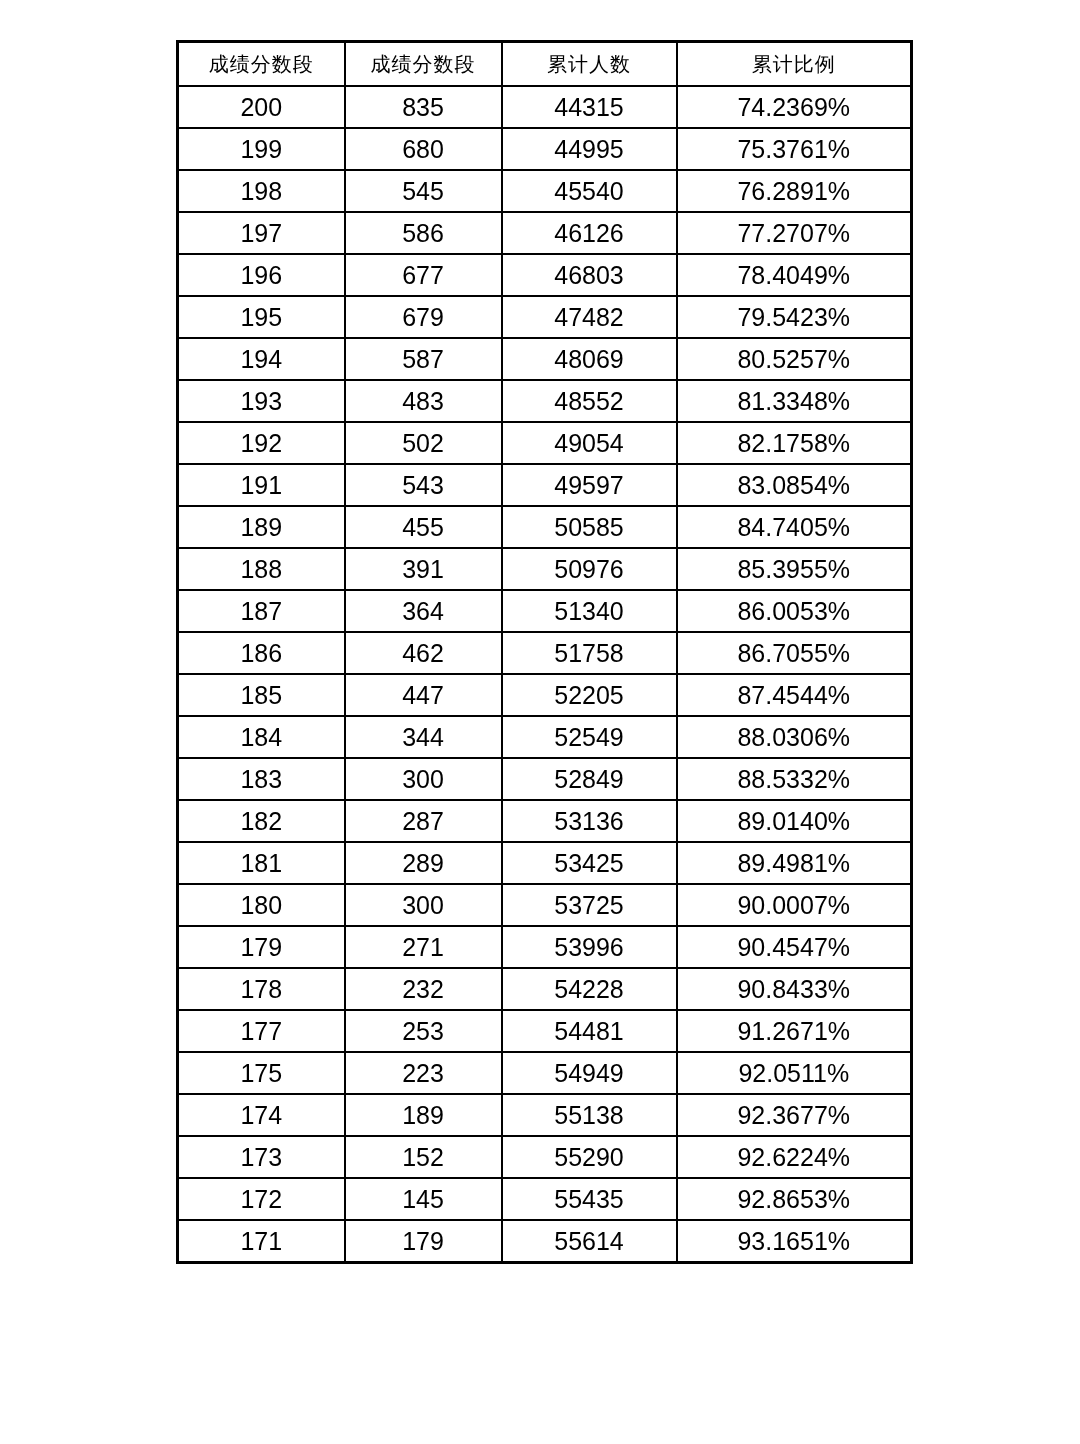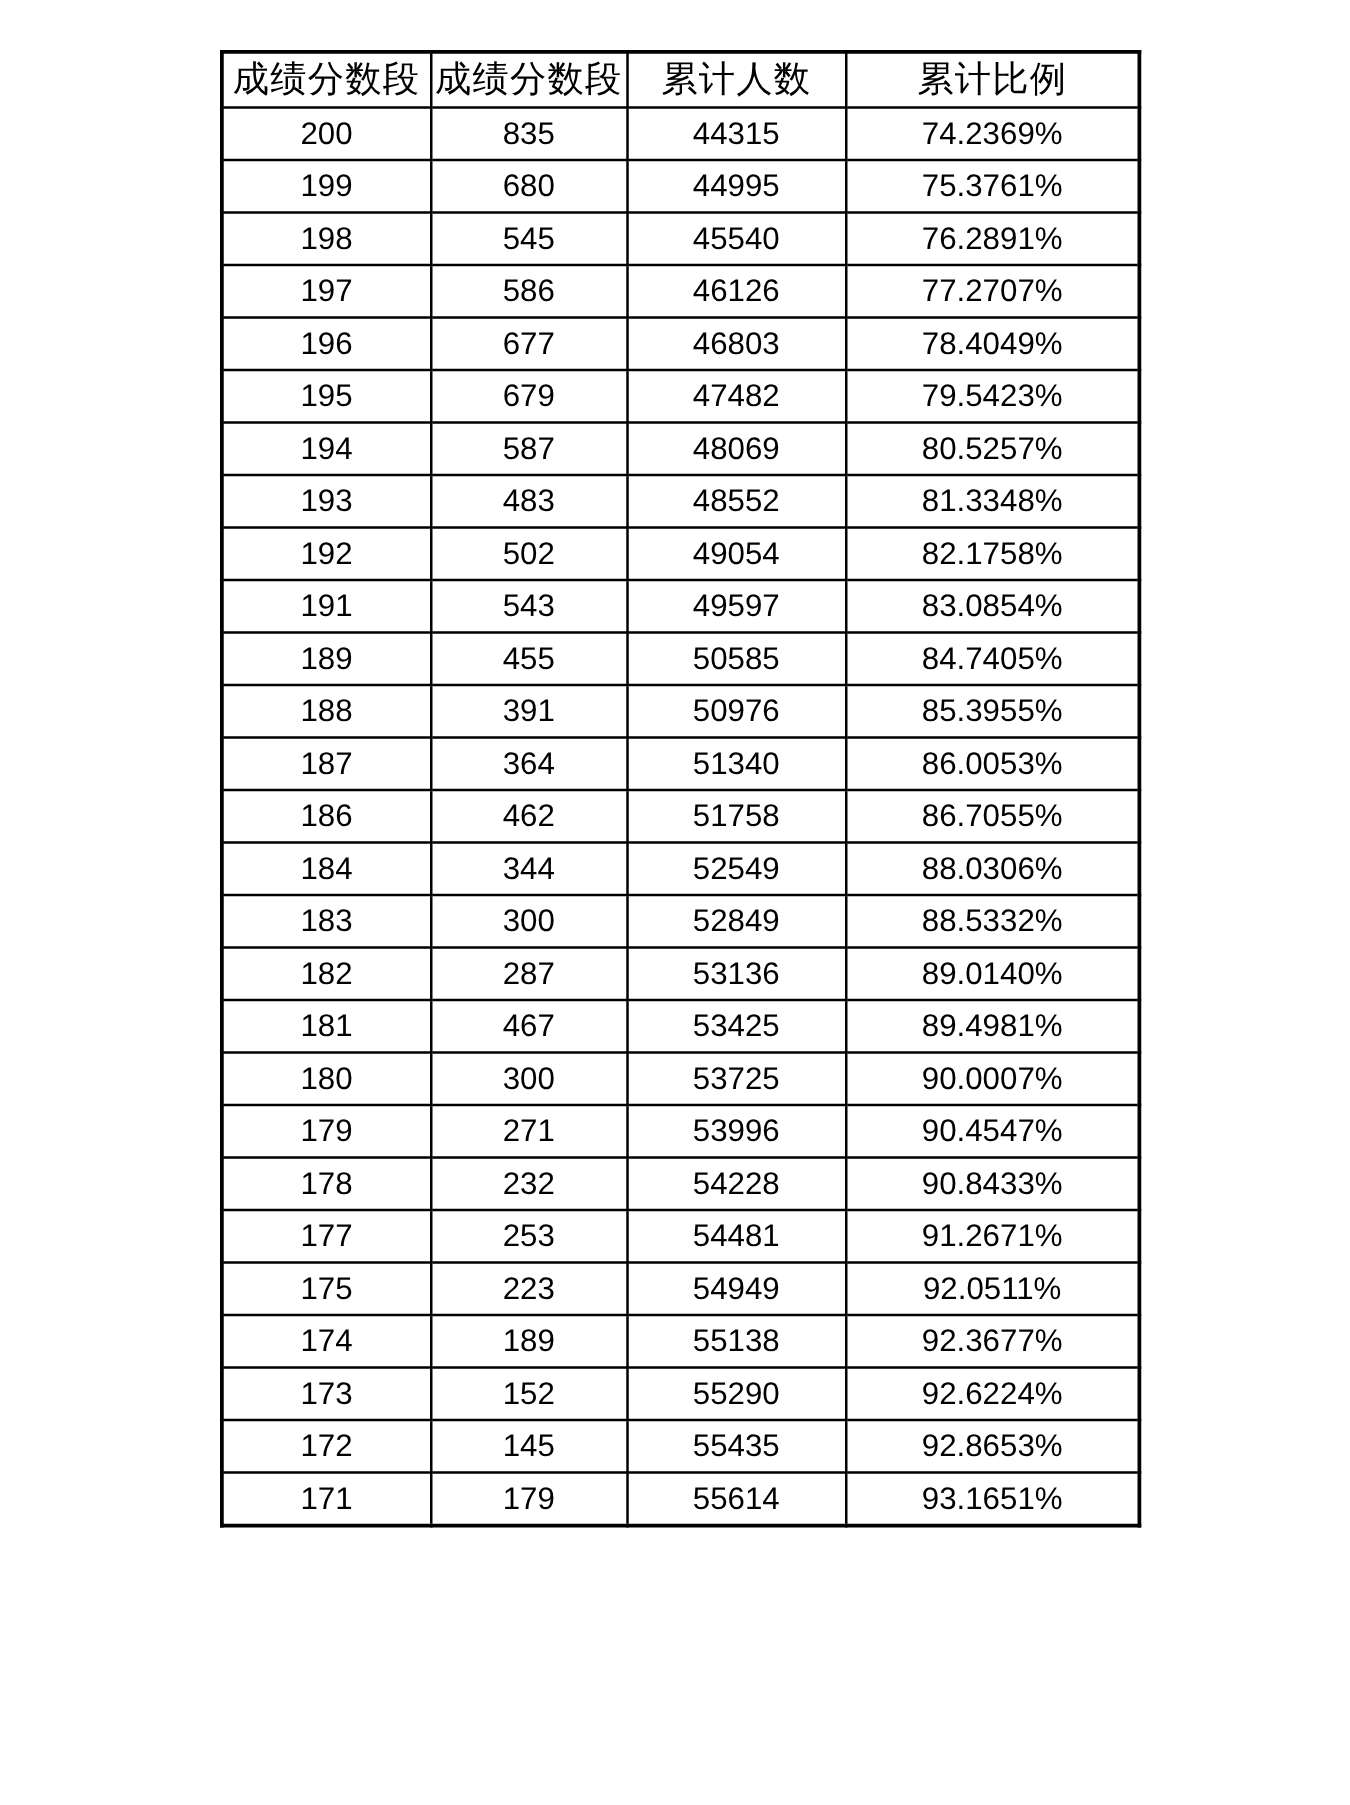--- a/index.html
+++ b/index.html
@@ -27,21 +27,21 @@
     border: 2px solid #000000;
     text-align: center;
     vertical-align: middle;
     color: #000000;
     padding: 0;
     overflow: hidden;
     white-space: nowrap;
   }
   table.score-table th {
     height: 42px;
-    font-size: 29px;
+    font-size: 20px;
     font-weight: normal;
     letter-spacing: 1px;
   }
   table.score-table td {
     height: 40px;
     font-size: 25px;
   }
   col.c1 { width: 167px; }
   col.c2 { width: 157px; }
   col.c3 { width: 175px; }
@@ -144,40 +144,46 @@
         <td>51340</td>
         <td>86.0053%</td>
       </tr>
       <tr>
         <td>186</td>
         <td>462</td>
         <td>51758</td>
         <td>86.7055%</td>
       </tr>
       <tr>
+        <td>185</td>
+        <td>447</td>
+        <td>52205</td>
+        <td>87.4544%</td>
+      </tr>
+      <tr>
         <td>184</td>
         <td>344</td>
         <td>52549</td>
         <td>88.0306%</td>
       </tr>
       <tr>
         <td>183</td>
         <td>300</td>
         <td>52849</td>
         <td>88.5332%</td>
       </tr>
       <tr>
         <td>182</td>
         <td>287</td>
         <td>53136</td>
         <td>89.0140%</td>
       </tr>
       <tr>
         <td>181</td>
-        <td>467</td>
+        <td>289</td>
         <td>53425</td>
         <td>89.4981%</td>
       </tr>
       <tr>
         <td>180</td>
         <td>300</td>
         <td>53725</td>
         <td>90.0007%</td>
       </tr>
       <tr>

